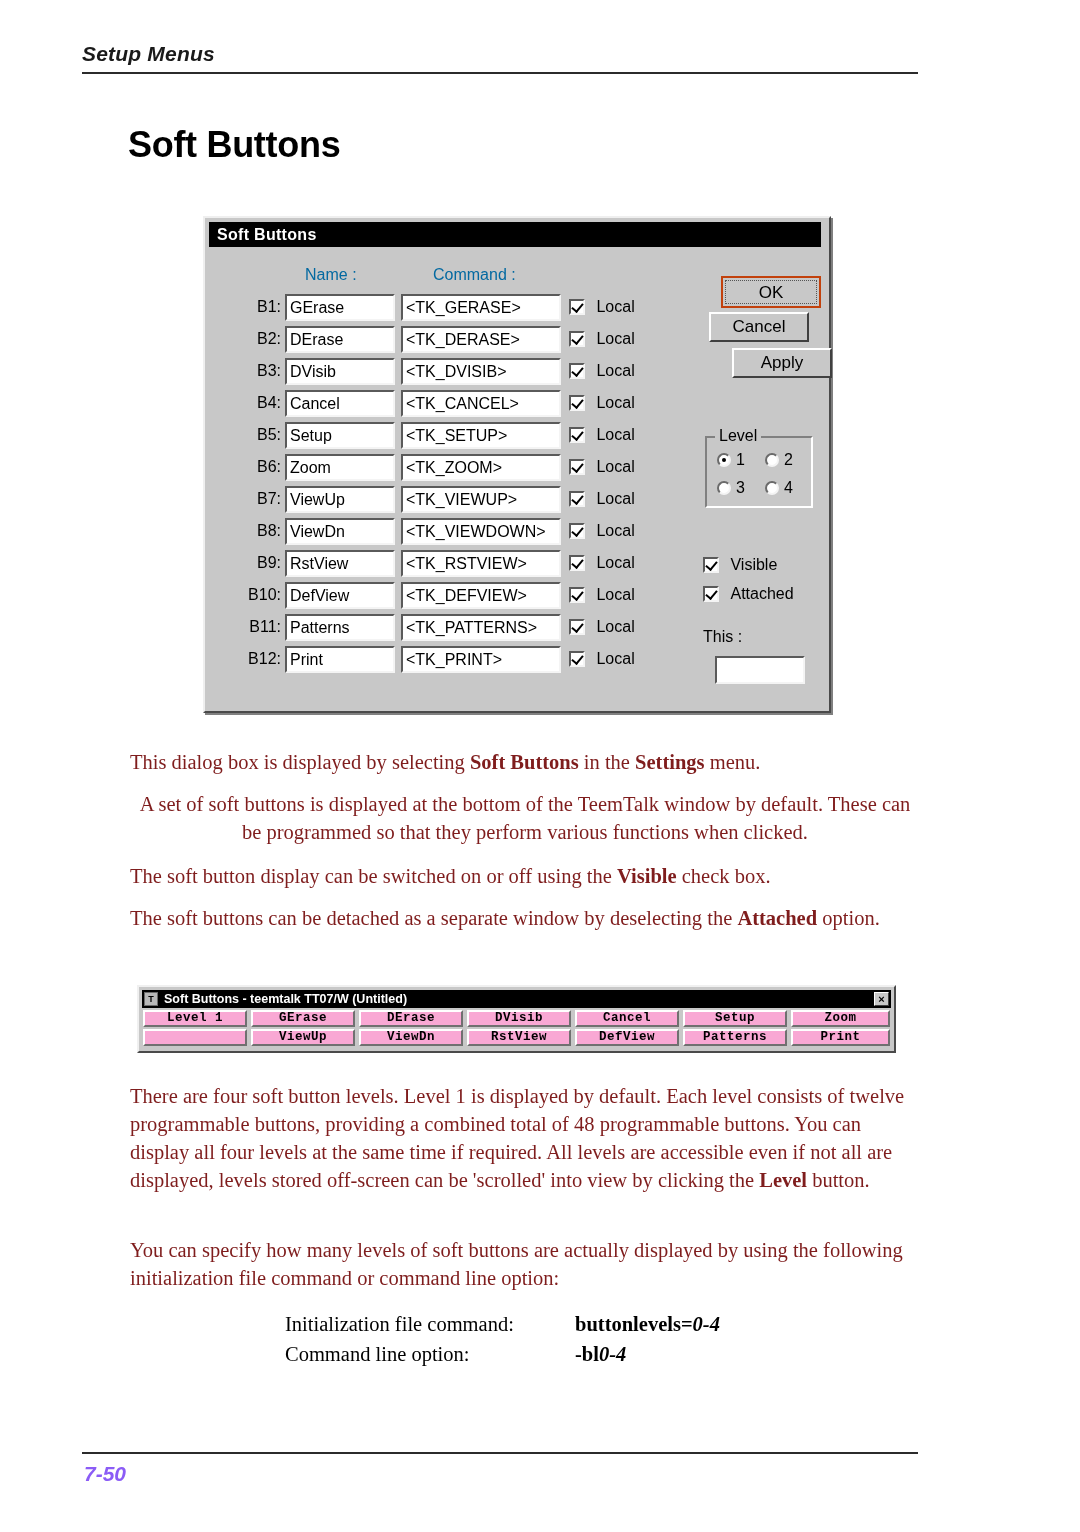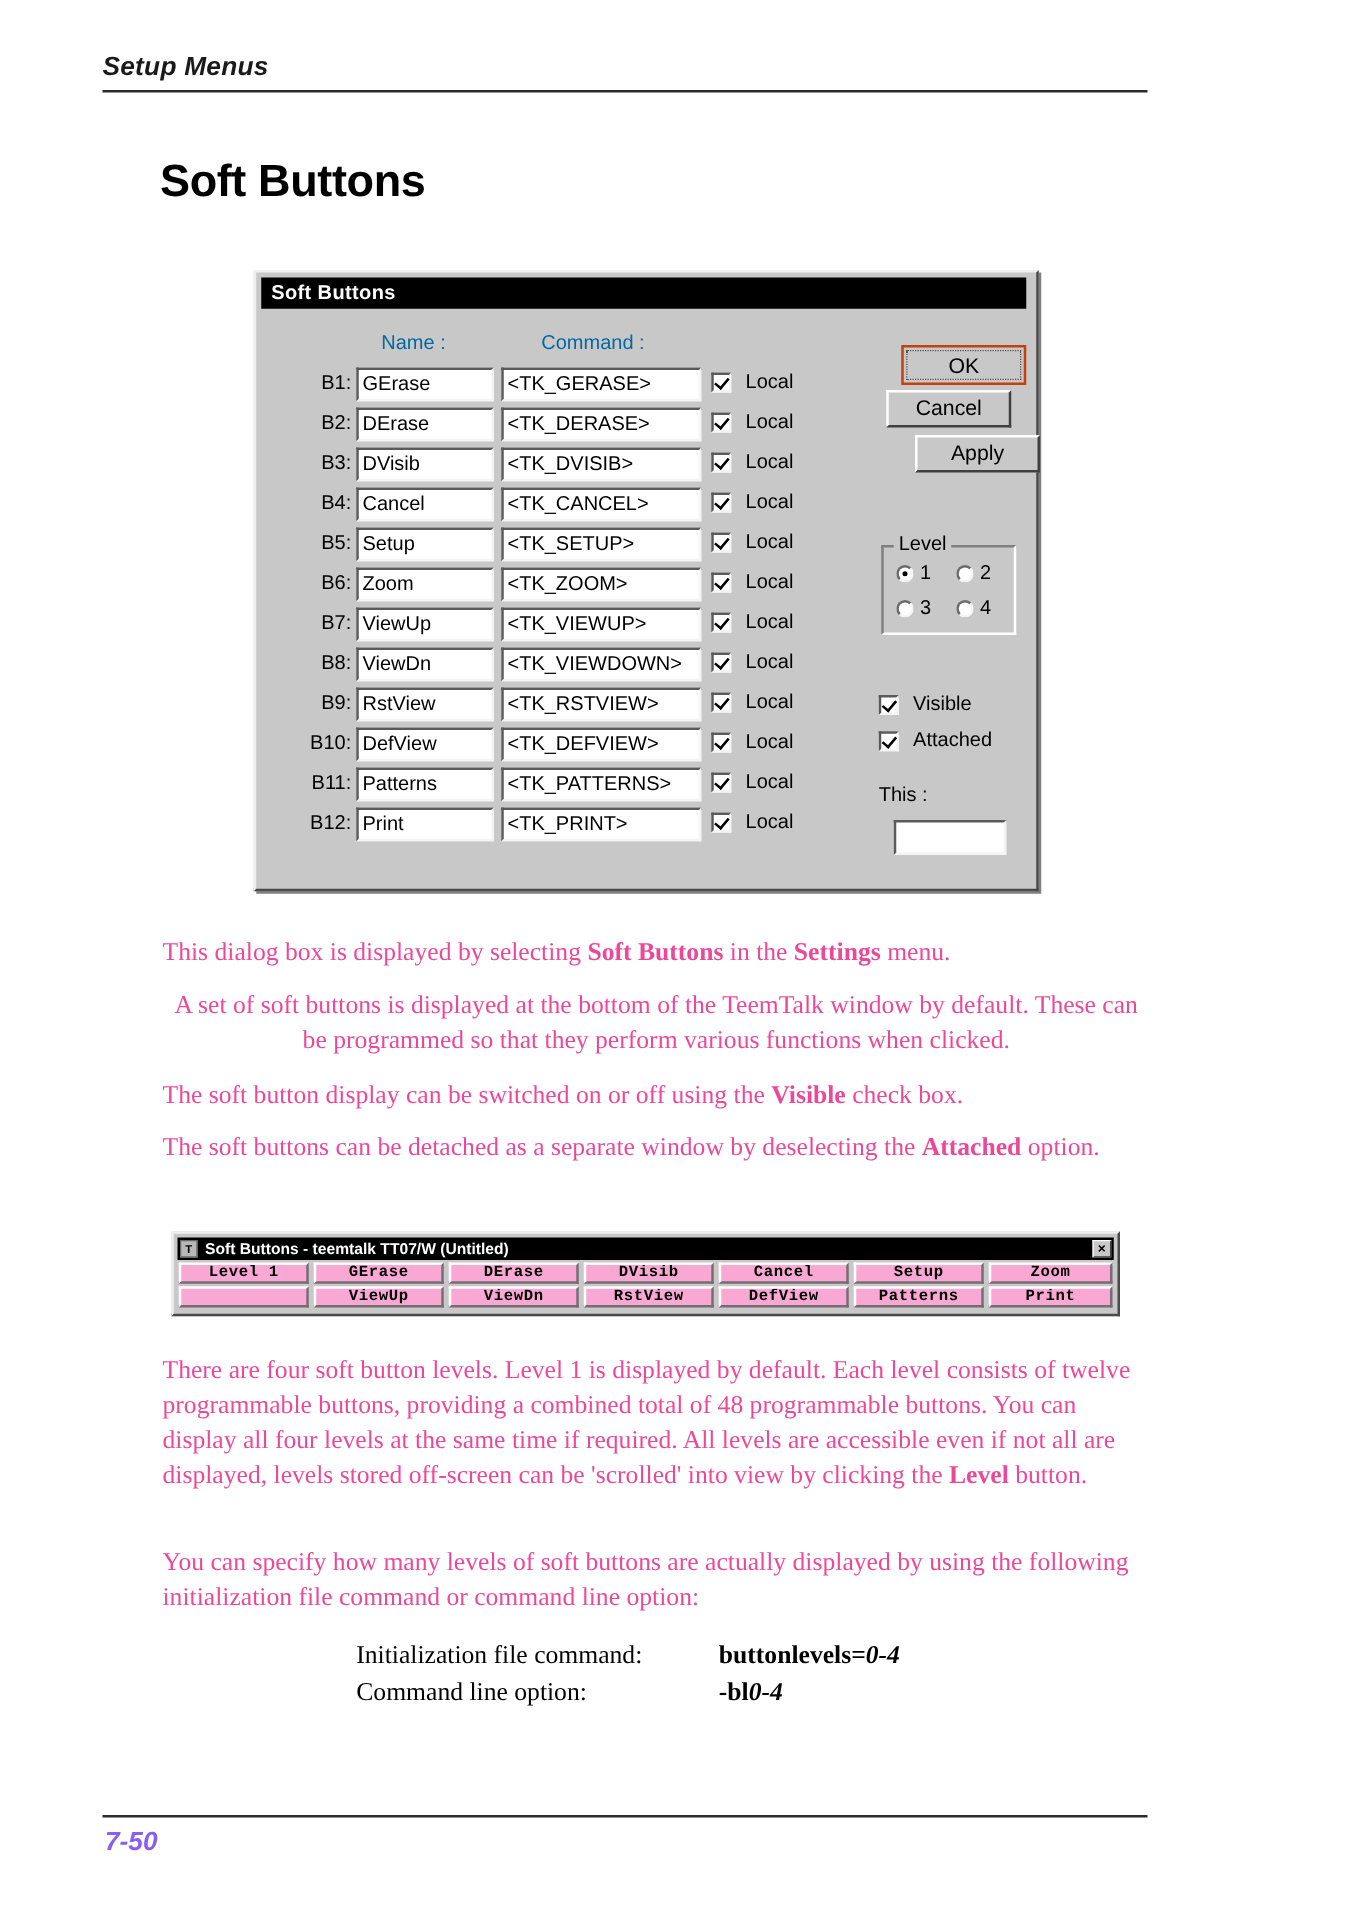--- a/index.html
+++ b/index.html
@@ -251,21 +251,21 @@
   }
 
   
   .para {
     position: absolute;
     left: 130px;
     width: 790px;
     font-family: "Liberation Serif", serif;
     font-size: 20.5px;
     line-height: 28px;
-    color: #ec4899;
+    color: #7f1d1d;
     text-align: left;
   }
   .para b { font-weight: bold; }
 
   
   #toolbar-win {
     position: absolute;
     left: 137px;
     top: 985px;
     width: 755px;

